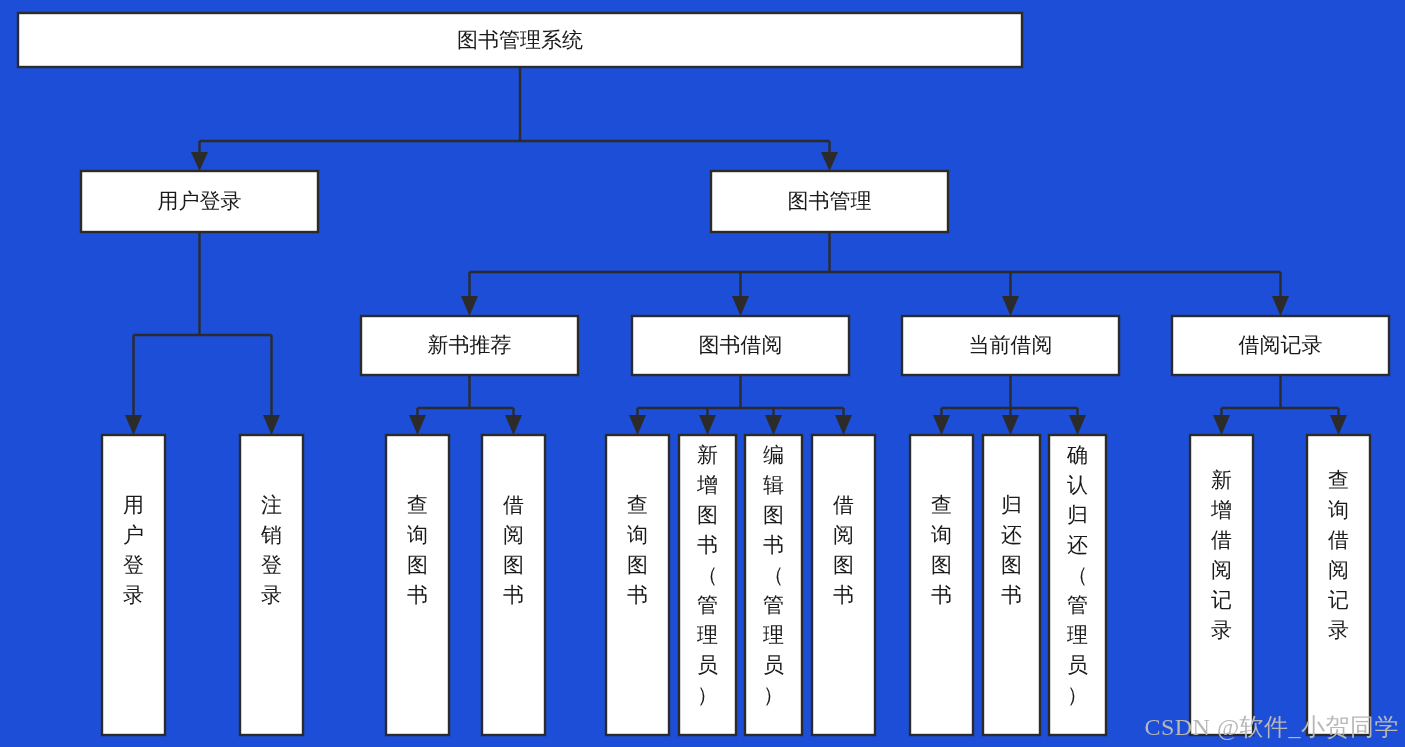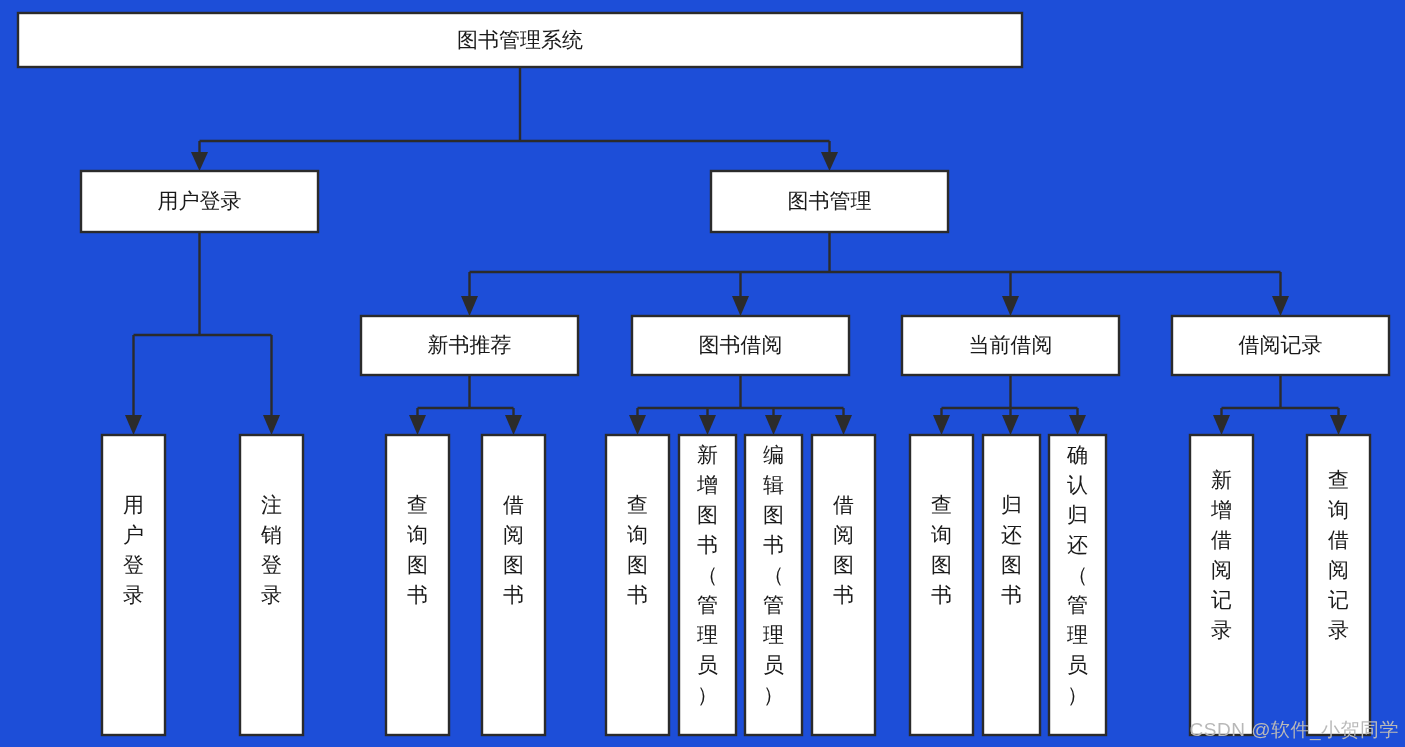--- a/index.html
+++ b/index.html
@@ -48,22 +48,22 @@
   .node-label-vert {
     font-family: "Liberation Sans", "DejaVu Sans", sans-serif;
     font-size: 21px;
     fill: #1a1a1a;
     text-anchor: middle;
   }
   .watermark {
     position: absolute;
     right: 6px;
     bottom: 4px;
-    font-family: Liberation Sans, sans-serif;
-    font-size: 19px;
+    font-family: Liberation Serif, serif;
+    font-size: 24px;
     color: #b8b8b8;
     letter-spacing: 0.5px;
     white-space: nowrap;
     user-select: none;
   }
 </style>
 </head>
 <body>
 
 <div id="canvas">

